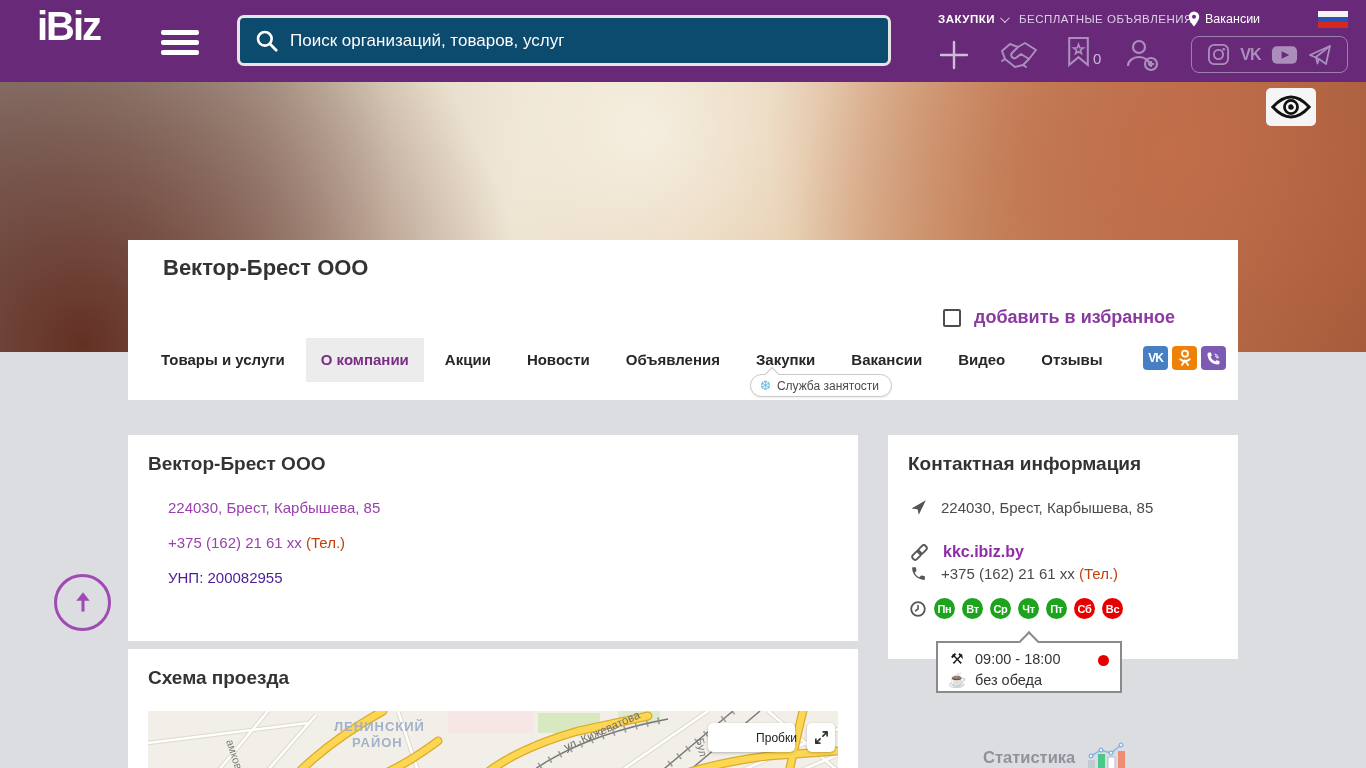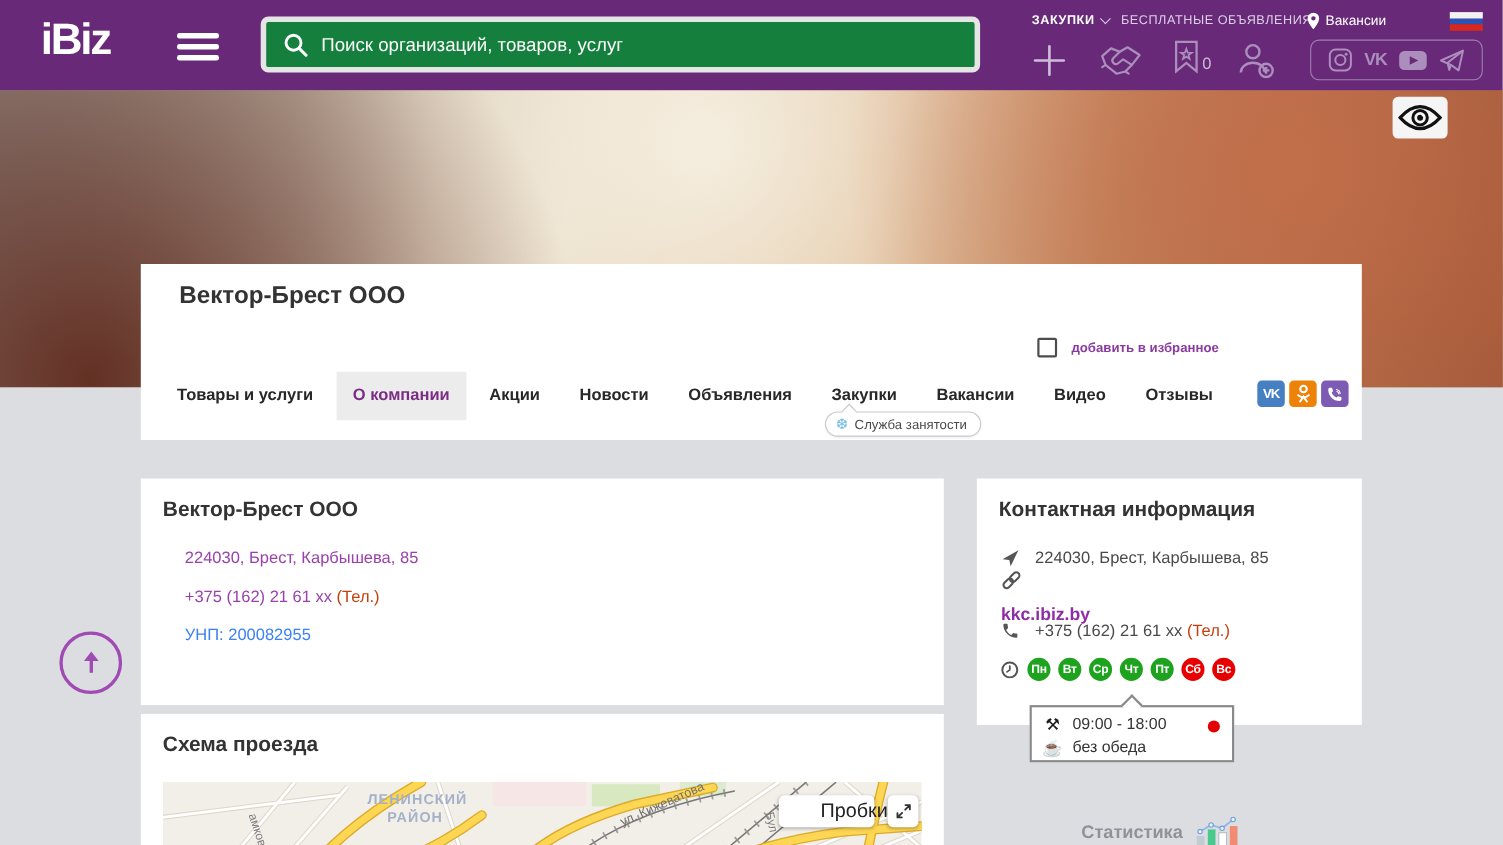--- a/index.html
+++ b/index.html
@@ -1,25 +1,25 @@
 <!DOCTYPE html>
 <html><head>
 <meta charset="utf-8">
 <style>
   * { margin:0; padding:0; box-sizing:border-box; }
   html,body { width:1366px; height:768px; overflow:hidden; background:#dcdde0;
               font-family:"Liberation Sans", sans-serif; }
 
   
   .header { position:absolute; left:0; top:0; width:1366px; height:82px; background:#682a78; z-index:10; }
-  .logo { position:absolute; left:37px; top:14px; font-size:40px; font-weight:800; color:#fff; letter-spacing:-2px; }
+  .logo { position:absolute; left:37px; top:4px; font-size:40px; font-weight:800; color:#fff; letter-spacing:-2px; }
   .burger { position:absolute; left:161px; top:30px; width:38px; cursor:pointer; }
   .burger div { height:4.5px; background:#fff; border-radius:2px; margin-bottom:5.5px; }
   .search { position:absolute; left:237px; top:15px; width:654px; height:51px;
-            background:#15803d; border:5px solid #e5e5e5; border-radius:7px;
+            background:#0c4a6e; border:3px solid #e5e5e5; border-radius:7px;
             display:flex; align-items:center; padding-left:14px; }
   .search input { background:transparent; border:none; outline:none; color:#fff;
                   font-size:17px; width:560px; margin-left:10px; font-family:"Liberation Sans",sans-serif; }
   .search input::placeholder { color:#fdfdfd; opacity:1; }
   .toplink { position:absolute; top:13px; font-size:11.5px; letter-spacing:.5px; color:#fff; font-weight:700; cursor:pointer; }
   .chev { display:inline-block; width:7px; height:7px; border-right:1.6px solid #d9c9e4; border-bottom:1.6px solid #d9c9e4; transform:rotate(45deg) translateY(-2px); margin-left:5px; }
   .geo { position:absolute; left:1188px; top:11px; display:flex; align-items:center; gap:5px; color:#fff; font-size:12.5px; cursor:pointer; }
   .flag { position:absolute; left:1318px; top:11px; width:30px; height:17px; cursor:pointer; }
   .flag div { height:33.33%; }
   .hicon { position:absolute; cursor:pointer; }
@@ -42,21 +42,21 @@
   }
   .eye-btn { position:absolute; left:1266px; top:6px; width:50px; height:38px; background:#f5f5f5;
              border-radius:5px; display:flex; align-items:center; justify-content:center; cursor:pointer; }
 
   
   .main-card { position:absolute; left:128px; top:240px; width:1110px; height:160px; background:#fff; z-index:5; }
   .comp-name { position:absolute; left:35px; top:15px; font-size:22px; font-weight:700; color:#333; }
   .comp-desc { position:absolute; left:35px; top:44px; font-size:14px; color:#6e7076; }
   .fav { position:absolute; left:815px; top:67px; display:flex; align-items:center; gap:13px; cursor:pointer; }
   .fav-box { width:18px; height:18px; border:2px solid #4d4d4d; border-radius:2px; background:#fff; }
-  .fav-label { font-size:12px; font-weight:700; color:#8b3aa0; }
+  .fav-label { font-size:18px; font-weight:700; color:#8b3aa0; }
   .tabs { position:absolute; left:18px; top:98px; height:44px; display:flex; }
   .tab { height:44px; line-height:44px; padding:0 15px; margin-right:6px; font-size:15px;
          font-weight:700; color:#272727; cursor:pointer; white-space:nowrap; }
   .tab.active { background:#ececec; color:#7b2d86; }
   .tab-soc { position:absolute; left:1015px; top:106px; display:flex; gap:4px; }
   .tab-soc .sq { width:25px; height:24px; border-radius:4px; display:flex; align-items:center; justify-content:center; cursor:pointer; }
   .sq-vk-label { color:#fff; font-size:12px; font-weight:800; letter-spacing:-1px; }
   .vac-tip { position:absolute; left:622px; top:134px; height:23px; background:#fff;
              border:1px solid #c9c9c9; border-radius:12px; display:flex; align-items:center;
              padding:0 12px 0 9px; gap:6px; z-index:6; box-shadow:0 1px 2px rgba(0,0,0,.08); }
@@ -67,30 +67,30 @@
 
   
   .card { position:absolute; background:#fff; }
   .card-about { left:128px; top:435px; width:730px; height:206px; }
   .card-map   { left:128px; top:649px; width:730px; height:210px; }
   .card-contact { left:888px; top:435px; width:350px; height:224px; }
   .card h2 { position:absolute; left:20px; top:18px; font-size:19px; font-weight:700; color:#333; }
   .purple-link { color:#9a41ad; font-size:15px; cursor:pointer; text-decoration:none; }
   .gray-note { color:#c2410c; font-size:15px; }
   .about-row { position:absolute; left:40px; font-size:15px; }
-  .unp { color:#3b82f6; }
+  .unp { color:#4c1d95; }
 
   
   .map-wrap { position:absolute; left:20px; top:62px; width:690px; height:130px; overflow:hidden; }
   .map-btn { position:absolute; background:#fff; border-radius:5px; box-shadow:0 1px 3px rgba(0,0,0,.25);
              display:flex; align-items:center; justify-content:center; cursor:pointer; }
   .traffic-btn { left:560px; top:12px; width:87px; height:29px; gap:7px; }
   .traffic-ball { width:15px; height:15px; border-radius:50%;
                   background:radial-gradient(circle at 35% 30%, #cfcfcf, #737373 75%); }
-  .traffic-label { font-size:18px; color:#222;margin-left:43px; }
+  .traffic-label { font-size:12px; color:#222;margin-left:43px; }
   .expand-btn { left:659px; top:12px; width:28px; height:29px; }
 
   
   .c-row { position:absolute; left:22px; display:flex; align-items:flex-start; gap:14px; }
   .c-text { font-size:15px; color:#4a4a4a; }
   .site-link { font-size:16px; font-weight:700; color:#8e2da5; cursor:pointer; }
   .days { position:absolute; left:46px; top:163px; display:flex; gap:7px; }
   .day { width:21px; height:21px; border-radius:50%; color:#fff; font-size:11px; font-weight:700;
          display:flex; align-items:center; justify-content:center; letter-spacing:-.3px; cursor:default; }
   .day.open { background:#1ea31e; }
@@ -378,21 +378,21 @@
 
   <div class="c-row" style="top:64px;">
     <span>
       <svg width="17" height="17" viewBox="0 0 18 18">
           <path d="M1.5 10 L16.8 1.2 L9.3 16.8 L8 10.8 Z" fill="#555"></path>
         </svg>
     </span>
     <span class="c-text">224030, Брест, Карбышева, 85</span>
   </div>
 
-  <div class="c-row" style="top:83px;flex-direction:column;">
+  <div class="c-row" style="top:108px;">
     <span>
       <svg width="19" height="19" viewBox="0 0 20 20">
           <g transform="rotate(-45 10 10)" fill="none" stroke="#555" stroke-width="2">
             <rect x="0.5" y="7" width="10.5" height="6" rx="3"></rect>
             <rect x="9" y="7" width="10.5" height="6" rx="3"></rect>
           </g>
         </svg>
     </span>
     <span class="site-link">kkc.ibiz.by</span>
   </div>

